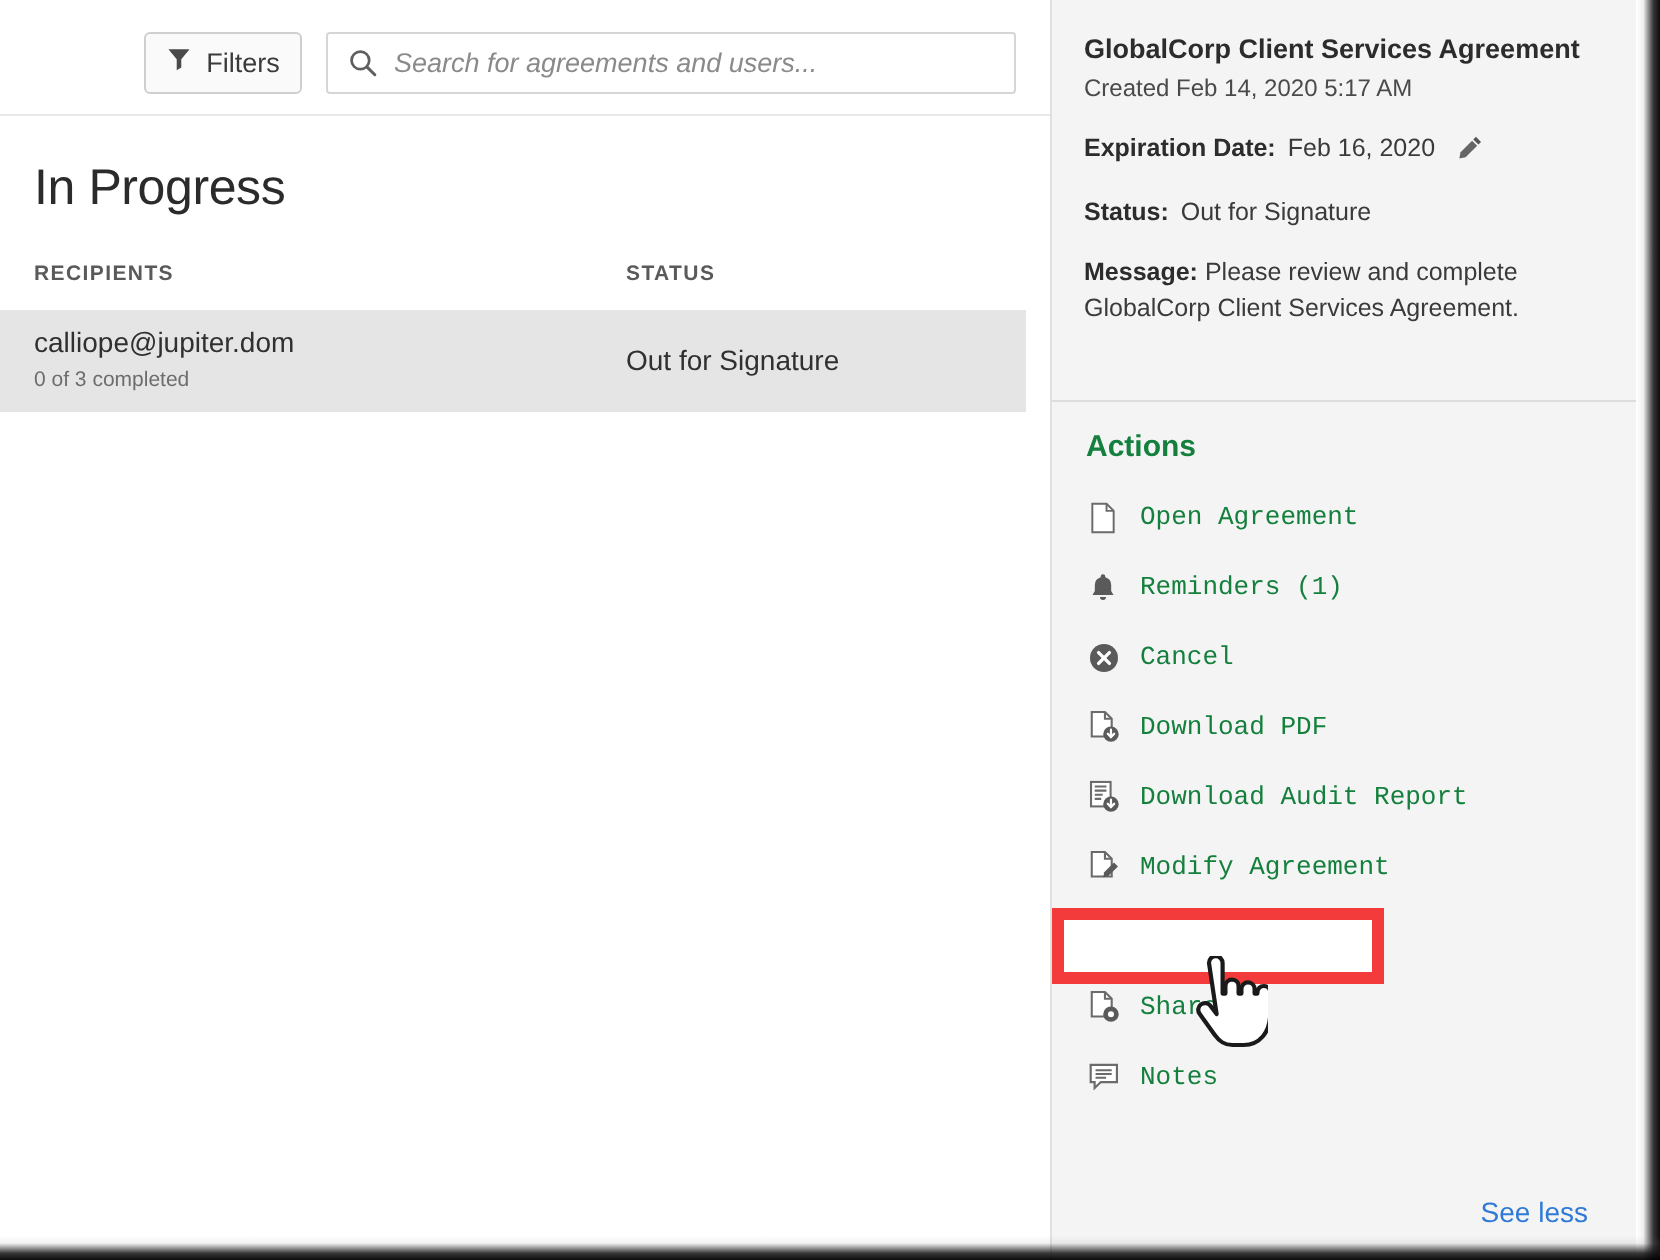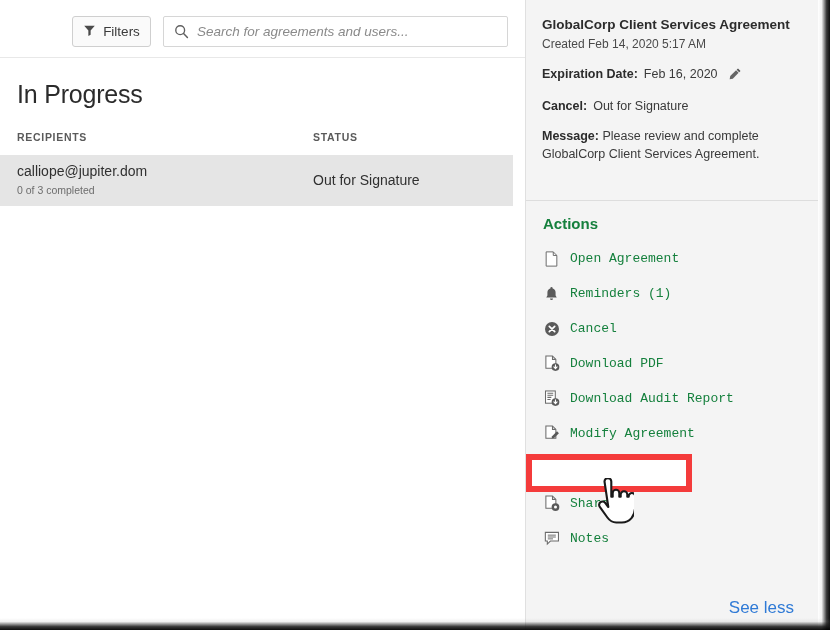--- a/index.html
+++ b/index.html
@@ -281,21 +281,21 @@
     font-size: 13px;
     color: #15803d;
     white-space: nowrap;
     font-family: Liberation Mono, monospace;
   }
 
   .see-less {
     position: absolute;
     right: 24px;
     top: 598px;
-    font-size: 17px;
+    font-size: 14px;
     color: #2f7ad6;
     cursor: pointer;
   }
 
   
   .highlight-box {
     position: absolute;
     left: 526px;
     top: 454px;
     width: 166px;
@@ -381,21 +381,21 @@
         <span class="kv-val">Feb 16, 2020</span>
         <span class="pencil-btn">
           <svg width="14" height="14" viewBox="0 0 16 16">
             <path d="M11.4 1.6 l2.9 2.9 -1.5 1.5 -2.9 -2.9 z" fill="#555"></path>
             <path d="M9.2 3.8 l2.9 2.9 -6.6 6.6 -3.6 0.7 0.7 -3.6 z" fill="#666"></path>
           </svg>
         </span>
       </div>
 
       <div class="kv-block">
-        <span class="kv-key">Cancel:</span>
+        <span class="kv-key">Status:</span>
         <span class="kv-val">Out for Signature</span>
       </div>
 
       <div class="msg-block">
         <span class="kv-key">Message:</span>
         <span class="kv-val">Please review and complete GlobalCorp Client Services Agreement.</span>
       </div>
     </div>
 
     <div class="actions-wrap">

